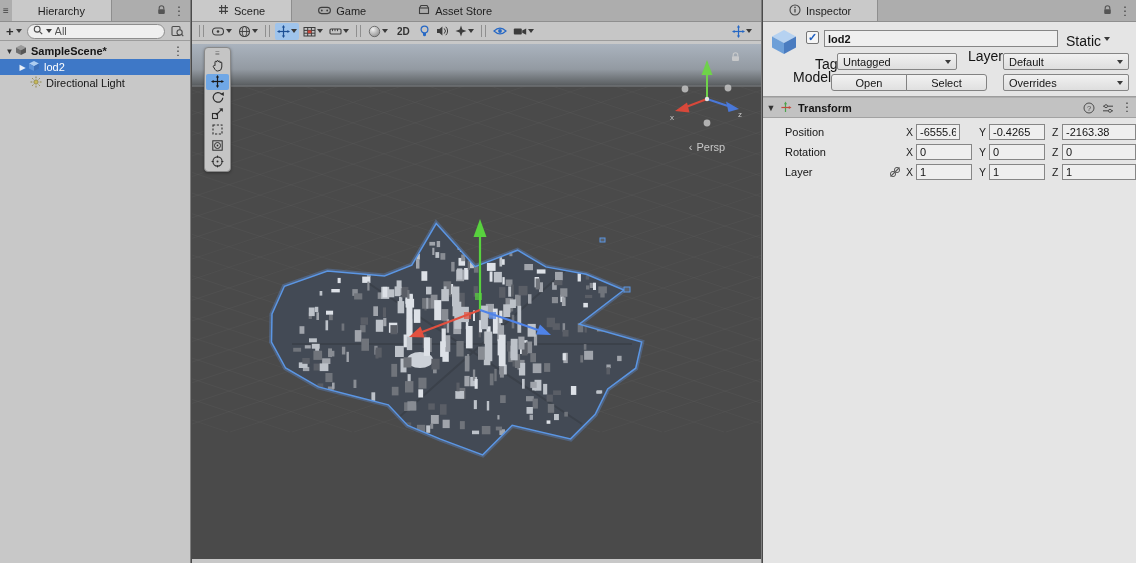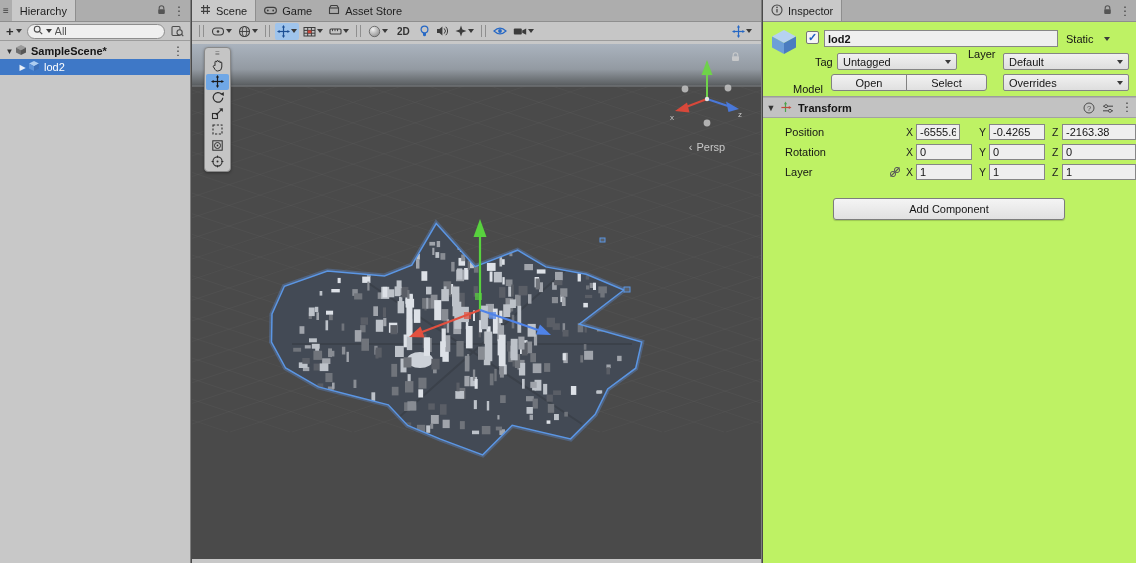--- a/index.html
+++ b/index.html
@@ -1,25 +1,25 @@
 <!DOCTYPE html>
 <html><head>
 <meta charset="utf-8">
 <style>
   *{margin:0;padding:0;box-sizing:border-box;}
   html,body{width:1136px;height:563px;overflow:hidden;}
   body{font-family:"Liberation Sans",sans-serif;font-size:11px;color:#151515;background:#4a4a4a;position:relative;}
   .panel{position:absolute;top:0;height:563px;}
   #hierarchy{left:0;width:191px;background:#c8c8c8;border-right:1px solid #7d7d7d;}
   #scene-panel{left:192px;width:570px;background:#c8c8c8;border-right:1px solid #7d7d7d;}
-  #inspector{left:763px;width:373px;background:#bef264;overflow:hidden;}
+  #inspector{left:763px;width:373px;background:#e5e5e5;overflow:hidden;}
 
   
   .tabstrip{height:22px;background:#adadad;border-bottom:1px solid #8e8e8e;display:flex;align-items:stretch;}
-  .tab{display:flex;align-items:center;gap:5px;padding:0 8px;color:#1e1e1e;white-space:nowrap;}
+  .tab{display:flex;align-items:center;gap:5px;padding:0 26px;color:#1e1e1e;white-space:nowrap;}
   .tab.active{background:#c9c9c9;border-right:1px solid #8e8e8e;}
   .strip-icons{margin-left:auto;display:flex;align-items:center;gap:7px;padding-right:5px;}
   .kebab{font-size:12px;color:#3d3d3d;line-height:1;cursor:default;}
   .pane-menu{display:flex;align-items:center;padding:0 3px;color:#3d3d3d;font-size:10px;}
 
   
   .toolbar{height:19px;background:#c6c6c6;border-bottom:1px solid #9c9c9c;display:flex;align-items:center;padding:0 3px;}
   .caret{width:0;height:0;border-left:3px solid transparent;border-right:3px solid transparent;border-top:4px solid #3a3a3a;display:inline-block;}
   .tb{display:flex;align-items:center;height:17px;padding:8px 2px;border-radius:2px;margin:0 1px;gap:1px;}
   .tb.on{background:#9fc4ec;}
@@ -46,21 +46,21 @@
   #viewport{position:absolute;left:0;top:44px;right:0;bottom:4px;background:#4a4a4a;overflow:hidden;}
   #tool-palette{position:absolute;left:12px;top:3px;width:27px;background:#c5c5c5;border:1px solid #898989;border-radius:4px;box-shadow:0 1px 3px rgba(0,0,0,.35);padding:1px;}
   .pal-handle{height:9px;display:flex;align-items:center;justify-content:center;color:#666;font-size:8px;line-height:1;}
   .pal-btn{width:23px;height:16px;margin:0 auto;display:flex;align-items:center;justify-content:center;border-radius:2px;}
   .pal-btn.on{background:#6fa7e6;}
   #view-gizmo{position:absolute;left:476px;top:6px;}
   #persp{position:absolute;left:478px;top:97px;width:74px;display:flex;justify-content:center;gap:4px;color:#c8c8c8;font-size:11px;}
 
   
   .abs{position:absolute;}
-  .ilabel-s{font-size:11px;color:#141414;}
+  .ilabel-s{font-size:14px;color:#141414;}
   .dd{position:absolute;height:17px;background:linear-gradient(#f1f1f1,#dedede);border:1px solid #858585;border-radius:2px;display:flex;align-items:center;justify-content:space-between;padding:0 5px;color:#141414;}
   .ibtn{position:absolute;height:17px;background:linear-gradient(#f2f2f2,#e0e0e0);border:1px solid #828282;display:flex;align-items:center;justify-content:center;color:#141414;}
   .ifield{position:absolute;height:16px;background:#efefef;border:1px solid #868686;font-size:11px;color:#131313;padding:0 3px;outline:none;font-family:"Liberation Sans",sans-serif;}
   #name-field{font-weight:bold;}
   .checkbox{position:absolute;width:13px;height:13px;background:#f5f5f5;border:1px solid #767676;border-radius:2px;display:flex;align-items:center;justify-content:center;color:#1f5fc0;font-size:11px;font-weight:bold;line-height:1;}
   .comp-header{position:absolute;left:0;right:0;height:21px;background:#c2c2c2;border-top:1px solid #aeaeae;border-bottom:1px solid #a2a2a2;display:flex;align-items:center;}
   .itrow{position:absolute;left:0;right:0;height:17px;}
   .ilabel{position:absolute;left:22px;top:2px;}
   .axl{position:absolute;top:2px;font-size:10.5px;color:#222;}
   .divider{position:absolute;left:0;right:0;height:1px;background:#9d9d9d;}
@@ -116,20 +116,36 @@
       <span class="kebab row-kebab">⋮</span>
     </div>
     <div class="trow sel" style="padding-left:17px">
       <span class="fold">▶</span>
       <span><svg width="12" height="12" viewBox="0 0 12 12">
             <polygon points="6,1 11,3.6 6,6.2 1,3.6" fill="#aecdf0"></polygon>
             <polygon points="1,3.6 6,6.2 6,11 1,8.4" fill="#5e93d8"></polygon>
             <polygon points="11,3.6 6,6.2 6,11 11,8.4" fill="#3c6fb8"></polygon>
           </svg></span>
       <span class="lbl">lod2</span>
+    </div>
+    <div class="trow" style="padding-left:30px">
+      <span><svg width="12" height="12" viewBox="0 0 12 12">
+            <circle cx="6" cy="6" r="2.1" fill="#c7b957" stroke="#8f854a" stroke-width="0.8"></circle>
+            <g stroke="#8f854a" stroke-width="1">
+              <line x1="6" y1="0.5" x2="6" y2="2.3"></line>
+              <line x1="6" y1="9.7" x2="6" y2="11.5"></line>
+              <line x1="0.5" y1="6" x2="2.3" y2="6"></line>
+              <line x1="9.7" y1="6" x2="11.5" y2="6"></line>
+              <line x1="2.2" y1="2.2" x2="3.4" y2="3.4"></line>
+              <line x1="8.6" y1="8.6" x2="9.8" y2="9.8"></line>
+              <line x1="8.6" y1="3.4" x2="9.8" y2="2.2"></line>
+              <line x1="2.2" y1="9.8" x2="3.4" y2="8.6"></line>
+            </g>
+          </svg></span>
+      <span class="lbl">Directional Light</span>
     </div>
   </div>
 </section>
 
 <section id="scene-panel" class="panel">
   <div class="tabstrip">
     <div class="tab active">
       <span><svg width="11" height="11" viewBox="0 0 11 11">
             <path d="M3.6 1v9M7.4 1v9M1 3.6h9M1 7.4h9" stroke="#3e3e3e" stroke-width="1.1" fill="none"></path>
           </svg></span>
@@ -812,21 +828,21 @@
   <div class="dd" style="left:74px;top:53px;width:120px">
     <span>Untagged</span>
       <span class="caret"></span>
   </div>
   <span class="abs ilabel-s" style="left:205px;top:48px">Layer</span>
   <div class="dd" style="left:240px;top:53px;width:126px">
     <span>Default</span>
       <span class="caret"></span>
   </div>
 
-  <span class="abs ilabel-s" style="left:30px;top:83px">Model</span>
+  <span class="abs ilabel-s" style="left:30px;top:69px">Model</span>
   <div class="ibtn" style="left:68px;top:74px;width:76px;border-radius:3px 0 0 3px">
       <span>Open</span>
     </div>
   <div class="ibtn" style="left:143px;top:74px;width:81px;border-radius:0 3px 3px 0">
       <span>Select</span>
     </div>
   <div class="dd" style="left:240px;top:74px;width:126px">
     <span>Overrides</span>
       <span class="caret"></span>
   </div>
@@ -885,16 +901,13 @@
           <line x1="1.5" y1="10.5" x2="10.5" y2="1.5" stroke="#5a5a5a" stroke-width="1.1"></line>
         </svg></span>
     <span class="axl" style="left:143px">X</span>
     <input class="ifield" style="left: 153px; top: 0px; width: 56px;" value="1">
     <span class="axl" style="left:216px">Y</span>
     <input class="ifield" style="left: 226px; top: 0px; width: 56px;" value="1">
     <span class="axl" style="left:289px">Z</span>
     <input class="ifield" style="left: 299px; top: 0px; width: 74px;" value="1">
   </div>
 
-  <div class="addc" style="left:70px;top:198px;width:232px;height:22px">
-    <span>Add Component</span>
-  </div>
 </section>
 
 </body></html>

